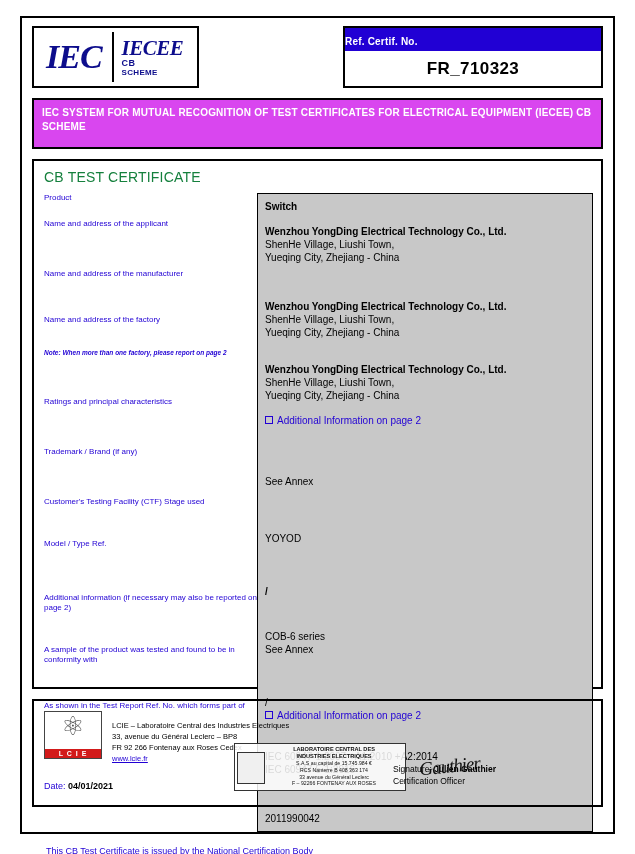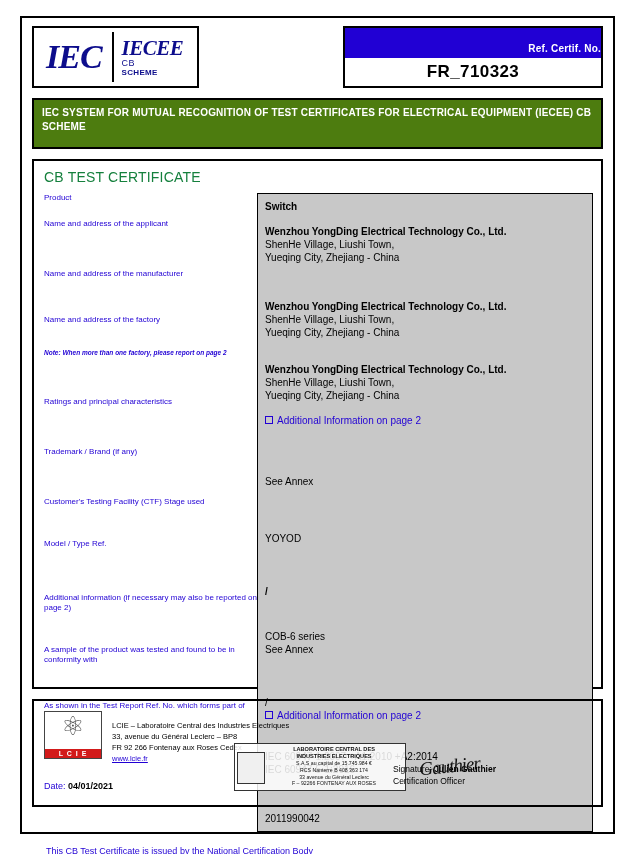--- a/index.html
+++ b/index.html
@@ -70,21 +70,21 @@
   .iecee-title {
     font-family: "Liberation Serif", serif;
     font-weight: bold;
     font-style: italic;
     font-size: 21px;
     color: #0d0d8c;
     letter-spacing: -0.5px;
   }
   .iecee-sub1 {
     font-size: 9px;
-    font-weight: normal;
+    font-weight: bold;
     color: #0d0d8c;
     letter-spacing: 0.5px;
   }
   .iecee-sub2 {
     font-size: 8px;
     font-weight: bold;
     color: #0d0d8c;
     letter-spacing: 0.3px;
   }
 
@@ -93,38 +93,38 @@
     border: 2px solid #000;
     box-sizing: border-box;
     display: flex;
     flex-direction: column;
   }
   .ref-title {
     background: #2100d4;
     color: #ffffff;
     font-size: 10px;
     font-weight: bold;
-    text-align: right;
-    padding: 15px 0 4px 0;
+    text-align: left;
+    padding: 8px 0 4px 0;
     letter-spacing: 0.2px;
   }
   .ref-value {
     flex: 1;
     display: flex;
     align-items: center;
     justify-content: center;
     font-size: 17px;
     font-weight: bold;
     letter-spacing: 0.4px;
   }
 
   
   .system-banner {
     border: 2px solid #000;
-    background: #4d7c0f;
+    background: #d946ef;
     color: #ffffff;
     font-size: 10px;
     font-weight: bold;
     line-height: 1.35;
     padding: 6px 8px 14px 8px;
     box-sizing: border-box;
     margin-bottom: 10px;
     letter-spacing: 0.2px;
   }
 

